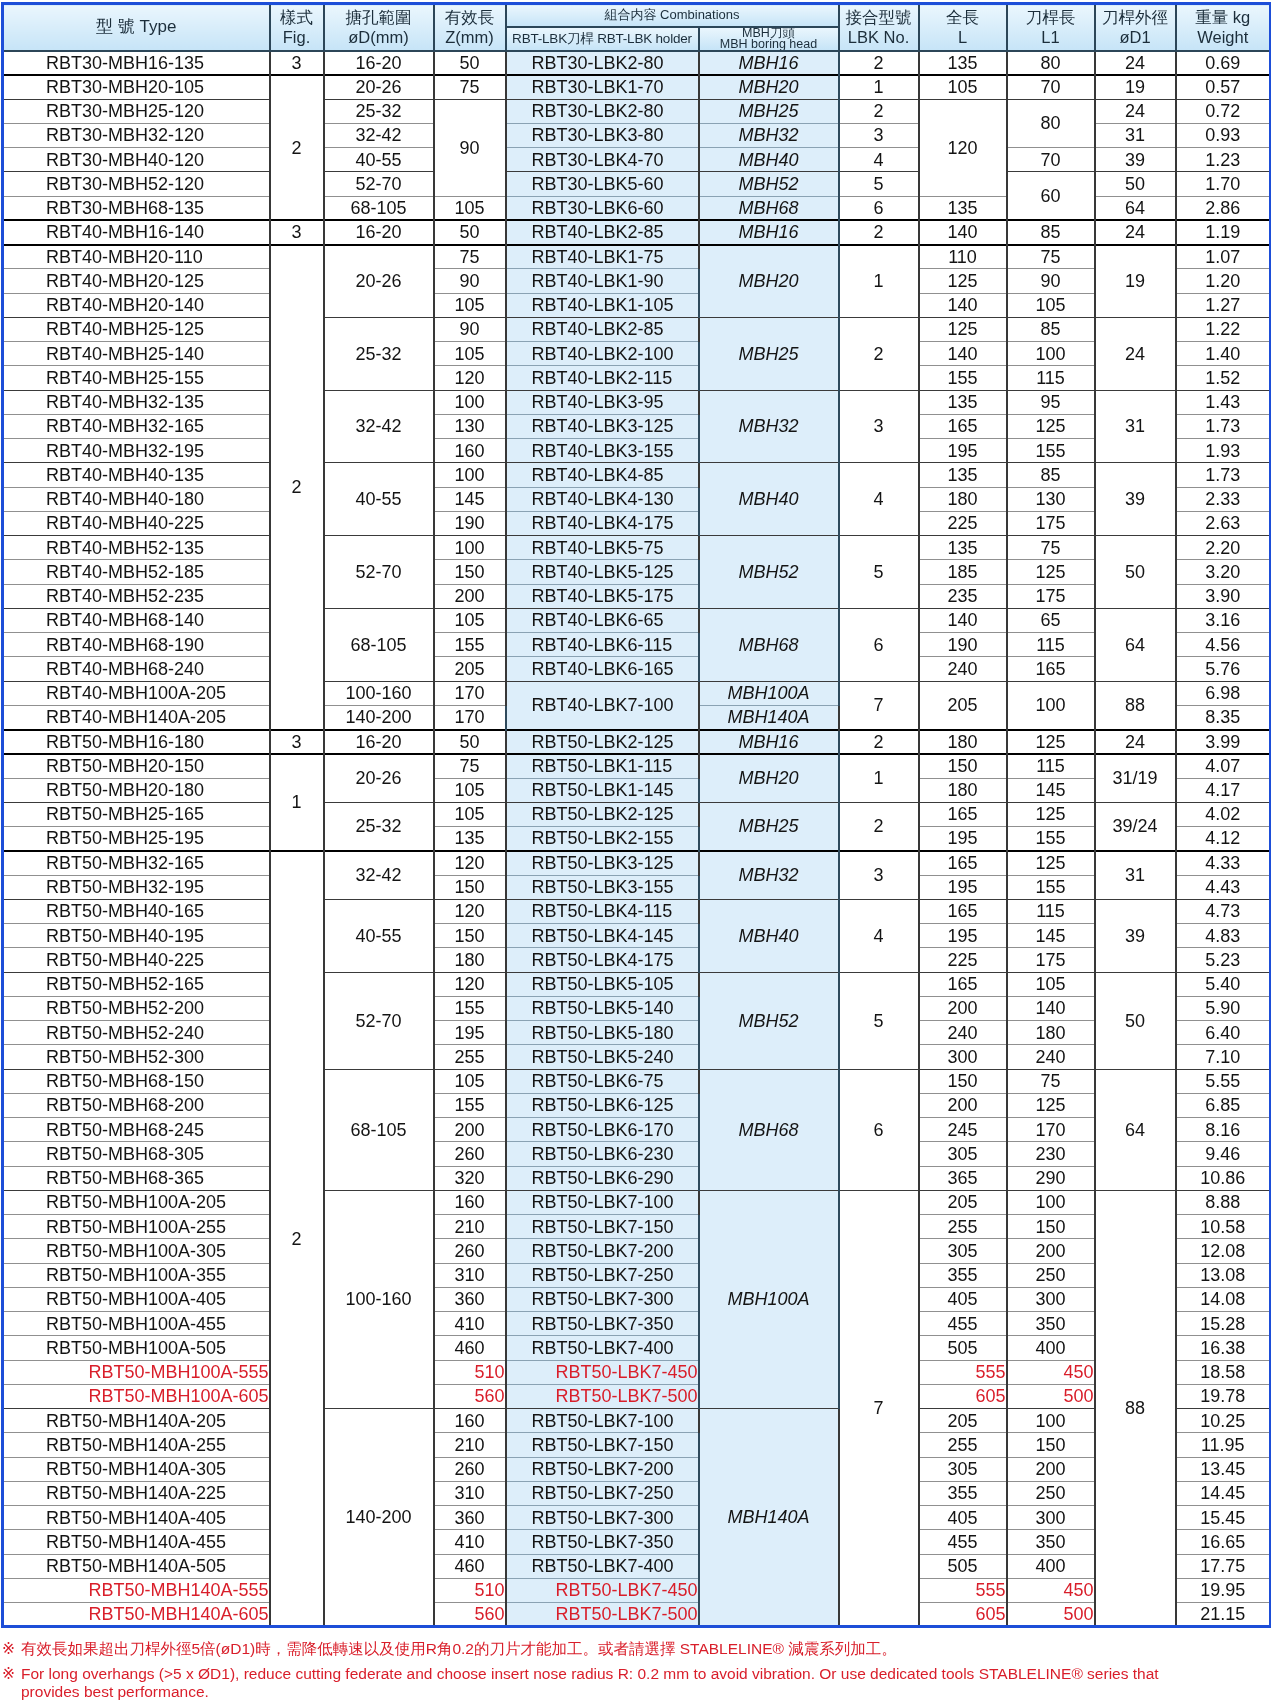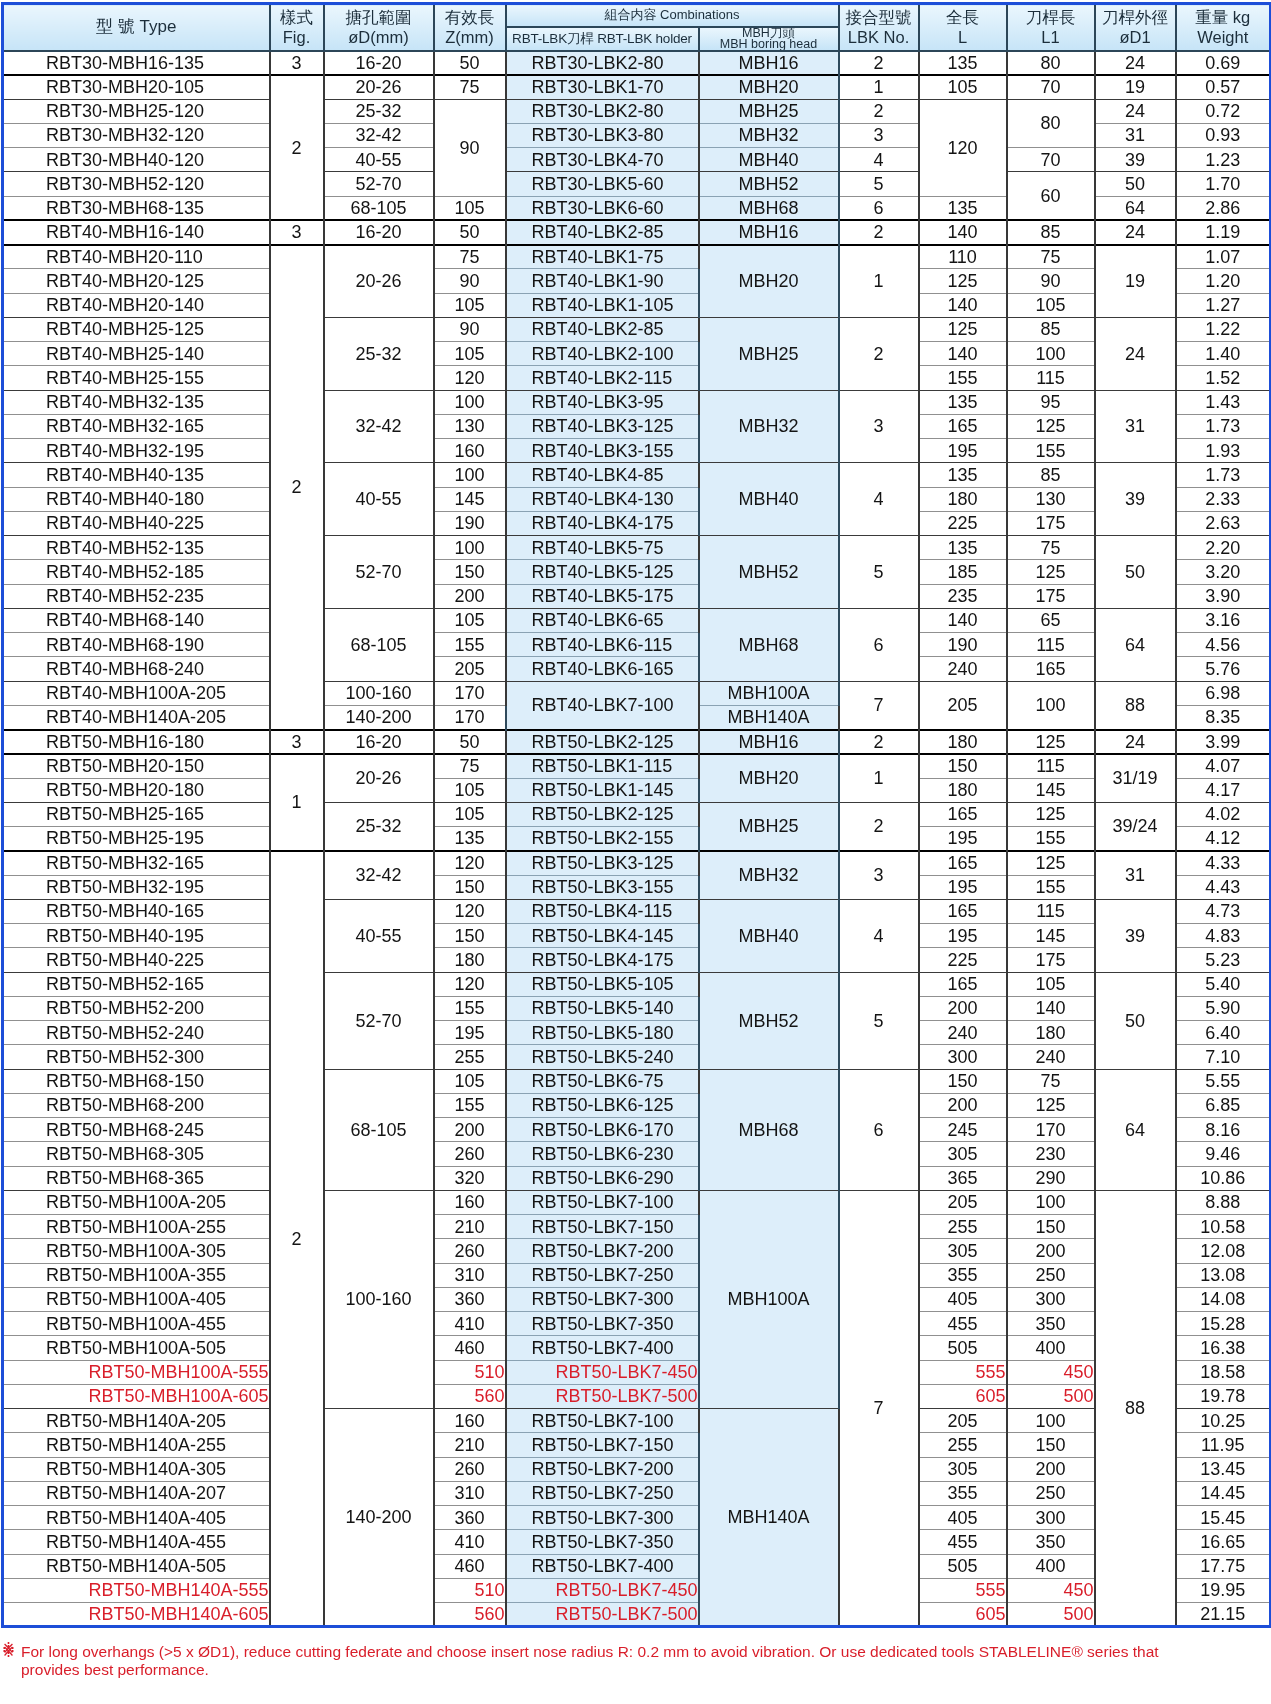--- a/index.html
+++ b/index.html
@@ -35,21 +35,21 @@
     border-left: 2px solid #383838; border-right: 2px solid #383838;
     border-top: 1px solid #909090; border-bottom: none;
   }
   .spec td.c-type { text-align: left; padding-left: 42px; }
   .spec td.c-holder { text-align: left; padding-left: 25px; }
   .spec td.c-holder, .spec td.c-mbh {
     background: var(--blue, #ddeefa);
     border-top-color: #8aa2b3;
   }
   .spec td.c-holder { border-left-color: #2f4a5c; }
-  .spec td.c-mbh { border-left-color: #2f4a5c; border-right-color: #2f4a5c; }
+  .spec td.c-mbh { border-left-color: #2f4a5c; border-right-color: #2f4a5c; font-style: italic; }
   .spec tr.sub-start td { border-top: 1px solid #3a3a3a; }
   .spec tr.group-start td { border-top: 2px solid #000000; }
   .spec td.red { color: var(--red, #d91e2a); text-align: right; }
 
   .notes {
     position: absolute; left: 2px; top: 1638px; width: 1190px;
     color: var(--red, #d91e2a); font-size: 15.5px;
   }
   .note { position: relative; padding-left: 19px; }
   .note .mark { position: absolute; left: 0; top: 0; }
@@ -679,21 +679,21 @@
       </tr>
       <tr>
         <td class="c-type">RBT50-MBH140A-305</td>
         <td class="c-z">260</td>
         <td class="c-holder">RBT50-LBK7-200</td>
         <td class="c-l">305</td>
         <td class="c-l1">200</td>
         <td class="c-weight">13.45</td>
       </tr>
       <tr>
-        <td class="c-type">RBT50-MBH140A-207</td>
+        <td class="c-type">RBT50-MBH140A-225</td>
         <td class="c-z">310</td>
         <td class="c-holder">RBT50-LBK7-250</td>
         <td class="c-l">355</td>
         <td class="c-l1">250</td>
         <td class="c-weight">14.45</td>
       </tr>
       <tr>
         <td class="c-type">RBT50-MBH140A-405</td>
         <td class="c-z">360</td>
         <td class="c-holder">RBT50-LBK7-300</td>
@@ -732,18 +732,19 @@
         <td class="c-l red">605</td>
         <td class="c-l1 red">500</td>
         <td class="c-weight">21.15</td>
       </tr>
     </tbody>
 </table>
 
 <div class="notes">
   <div class="note note-zh">
     <span class="mark">※</span>
+    <span>有效長如果超出刀桿外徑5倍(øD1)時，需降低轉速以及使用R角0.2的刀片才能加工。或者請選擇 STABLELINE® 減震系列加工。</span>
   </div>
   <div class="note note-en">
     <span class="mark">※</span>
     <span>For long overhangs (&gt;5 x ØD1), reduce cutting federate and choose insert nose radius R: 0.2 mm to avoid vibration. Or use dedicated tools STABLELINE® series that provides best performance.</span>
   </div>
 </div>
 
 </body></html>

